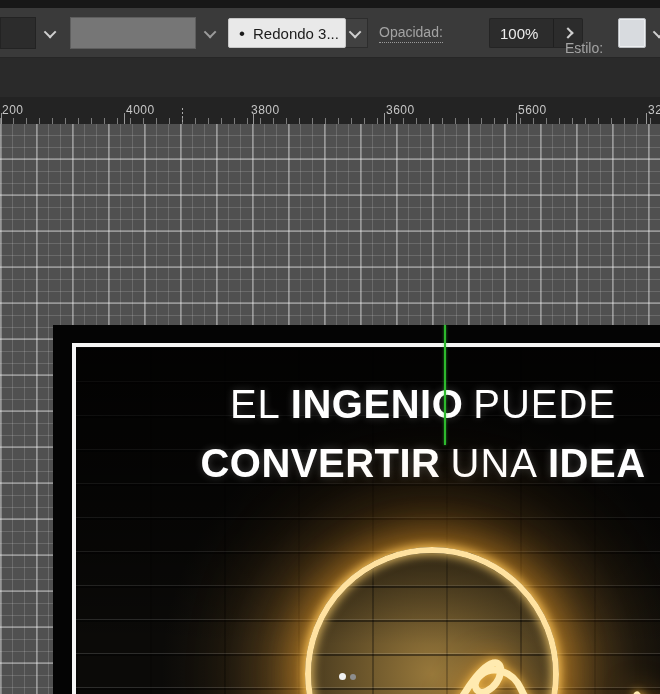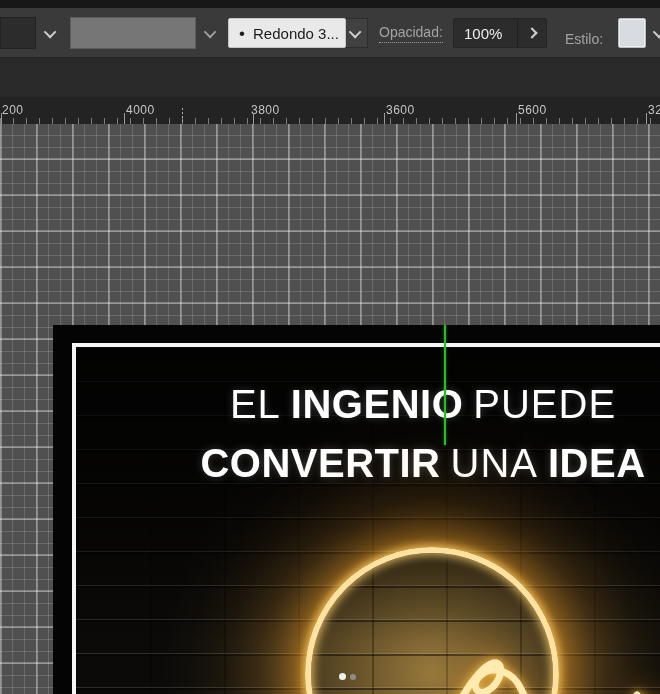--- a/index.html
+++ b/index.html
@@ -5,21 +5,21 @@
   html,body{margin:0;padding:0;background:#202020;}
   .screen{position:relative;width:660px;height:694px;overflow:hidden;
     font-family:"Liberation Sans",sans-serif;background:#2a2a2a;}
 
   
   .topbar{position:absolute;left:0;top:0;width:660px;height:8px;background:#171717;}
   .options-bar{position:absolute;left:0;top:8px;width:660px;height:49px;background:#3a3a3a;
     border-bottom:1px solid #262626;}
   .options-bar *{box-sizing:border-box;}
   .ctl{position:absolute;top:9px;height:32px;display:flex;align-items:center;justify-content:center;}
-  .dark-field{background:#2c2c2c;border:1px solid #242424;border-radius:2px;}
+  .dark-field{background:#2c2c2c;border:1px solid #242424;border-radius:2px;margin-left:36px;}
   .chev{display:inline-block;width:9px;height:9px;border-left:2px solid #cfcfcf;
     border-bottom:2px solid #cfcfcf;transform:rotate(-45deg) translateY(-2px);}
   .chev-right{display:inline-block;width:8px;height:8px;border-top:2px solid #cfcfcf;
     border-right:2px solid #cfcfcf;transform:rotate(45deg);}
   .opt-label{color:#a3a3a3;font-size:14px;}
   .dotted-u{border-bottom:1px dotted #9a9a9a;padding-bottom:2px;}
 
   .tool-cut{left:0;width:36px;background:#2c2c2c;border:1px solid #232323;}
   .tool-cut-chev{left:38px;width:26px;}
   .brush-preview{left:70px;width:126px;background:#767676;border:1px solid #5e5e5e;}
@@ -28,21 +28,21 @@
     border:1px solid #c6c6c6;border-radius:2px;color:#1b1b1b;font-size:15px;
     display:flex;align-items:center;gap:8px;padding:0 6px;}
   .preset-bullet{font-size:17px;line-height:1;margin-left:4px;}
   .preset-chev-box{left:346px;width:22px;height:30px;top:10px;background:#414141;
     border:1px solid #2d2d2d;border-left:none;}
   .opacity-label{left:379px;height:30px;top:10px;}
   .opacity-field{left:453px;width:64px;height:30px;top:10px;justify-content:flex-start;
     padding-left:10px;color:#ececec;font-size:15px;border-right:none;border-radius:2px 0 0 2px;}
   .opacity-step{left:517px;width:30px;height:30px;top:10px;border-radius:0 2px 2px 0;
     border-left:1px solid #1f1f1f;}
-  .style-label{left:565px;height:30px;top:16px;}
+  .style-label{left:565px;height:30px;top:25px;}
   .style-swatch{left:618px;width:28px;height:30px;top:10px;background:#d8dbdf;
     border:1px solid #b9bcc0;border-radius:2px;box-shadow:inset 0 0 0 1px #eceef0;}
   .style-chev{left:650px;width:20px;}
 
   
   .gap-strip{position:absolute;left:0;top:58px;width:660px;height:39px;background:#2a2a2a;}
   .ruler{position:absolute;left:0;top:97px;width:660px;height:27px;background:#232323;
     border-bottom:1px solid #555;text-decoration:underline;}
   .ruler-label{position:absolute;bottom:7px;font-size:12px;color:#c6c6c6;letter-spacing:.5px;}
   .ruler-minor{position:absolute;left:0;bottom:0;width:660px;height:6px;

